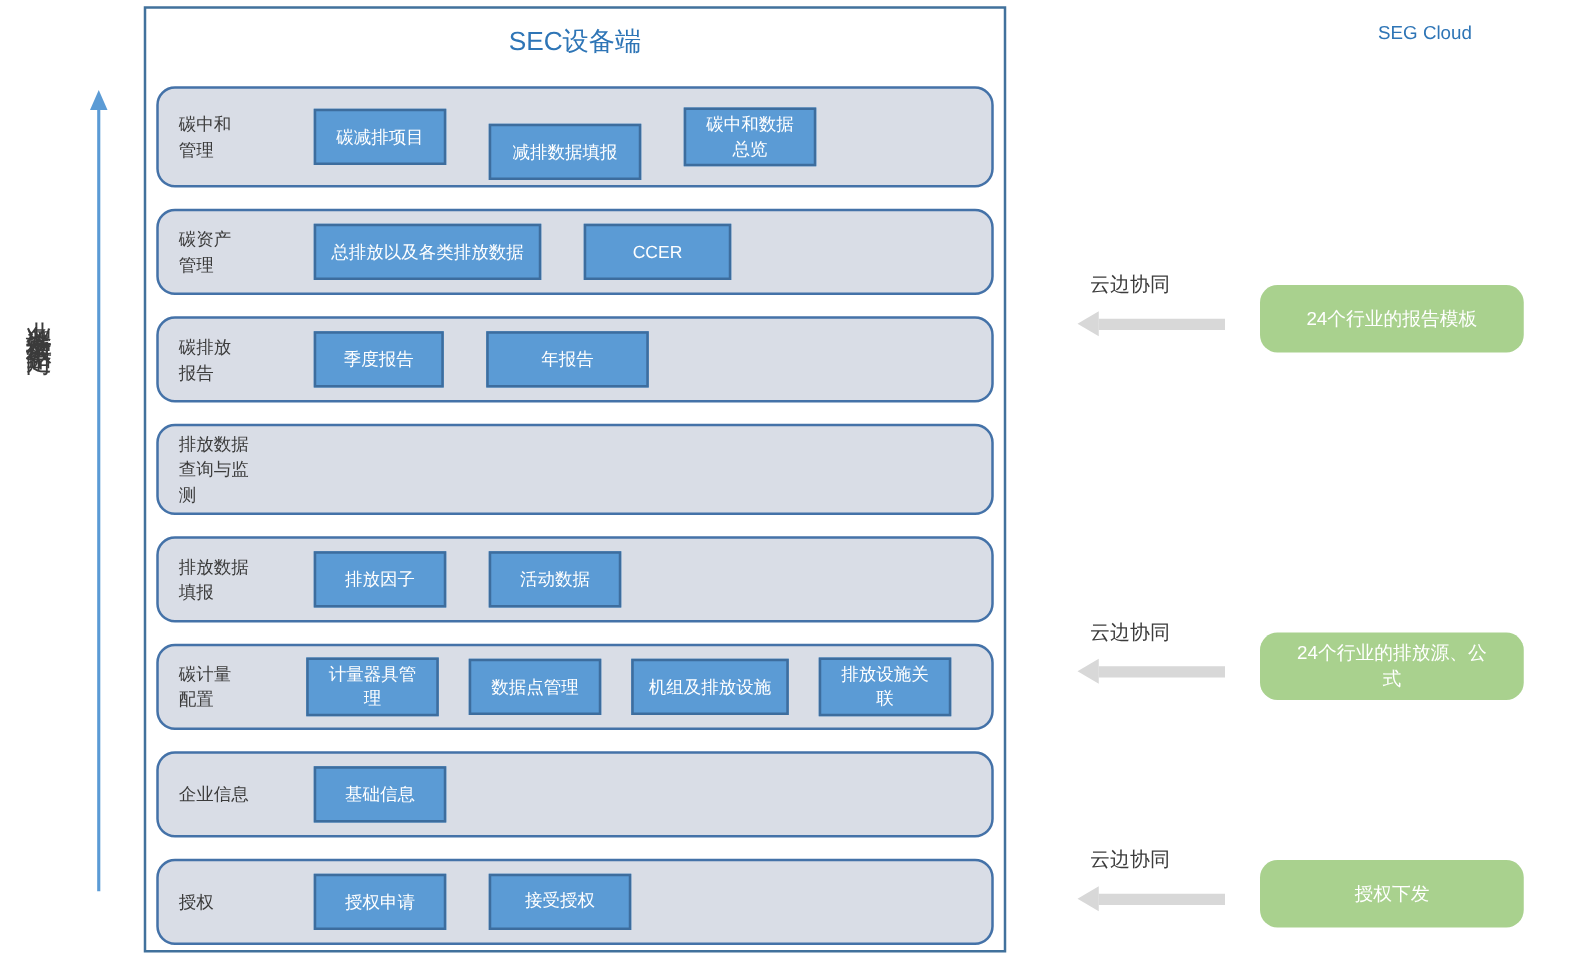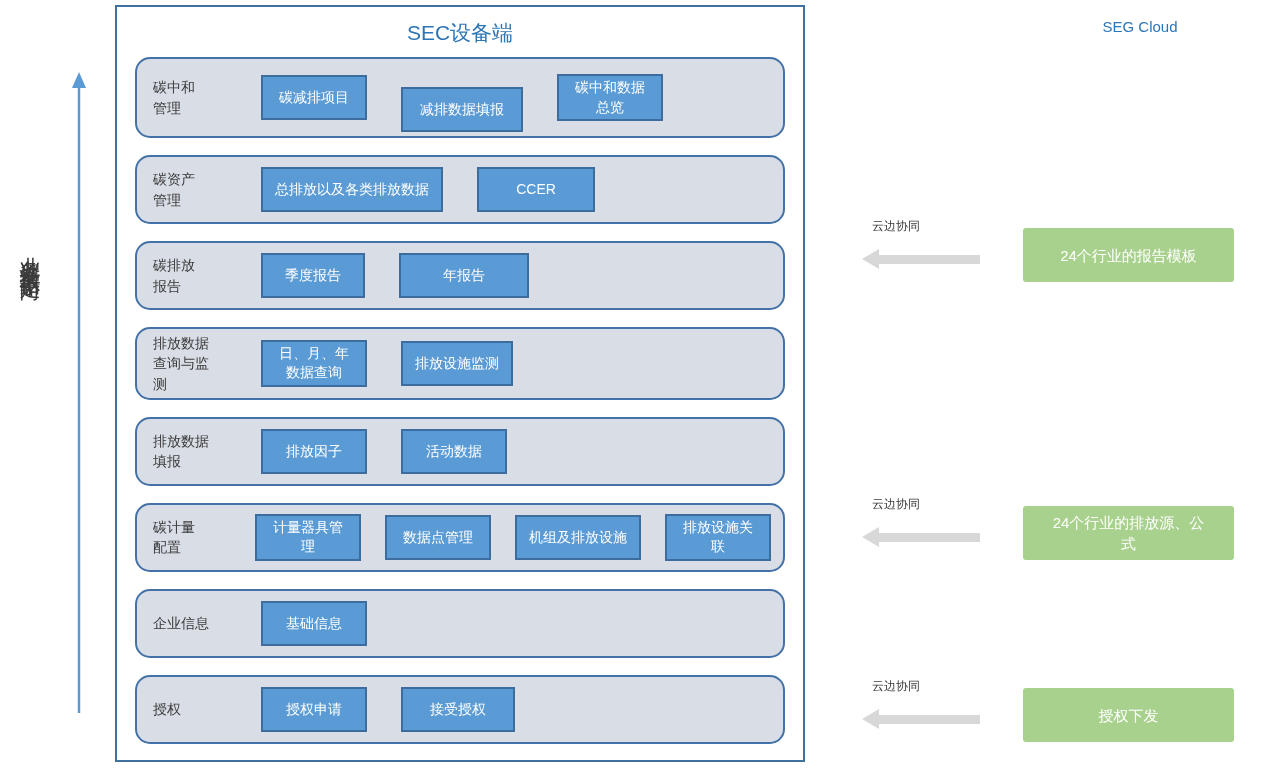--- a/index.html
+++ b/index.html
@@ -37,29 +37,29 @@
 
   
   .sec-panel{
     position:absolute;
     left:115px; top:5px; width:690px; height:757px;
     background:#ffffff;
     border:2px solid var(--panel-border);
   }
   .sec-title{
     text-align:center;
-    margin:12px 0 10px;
+    margin:12px 0 22px;
     font-size:21px;
     color:var(--accent-blue);
   }
   .rows{
     display:flex;
     flex-direction:column;
     gap:17px;
-    padding:0 18px;
+    padding:0 8px;
   }
   .row{
     min-height:69px;
     border:2px solid var(--row-border);
     border-radius:15px;
     background:var(--row-fill);
     display:flex;
     align-items:center;
     padding:4px 10px 4px 16px;
   }
@@ -104,41 +104,41 @@
   .cloud-title{
     position:absolute;
     left:1045px; top:18px; width:190px;
     text-align:center;
     font-size:15px;
     color:var(--accent-blue);
   }
   .cloud-link{position:absolute;left:862px;width:375px;height:74px;}
   .cloud-link .link-label{
     position:absolute;left:10px;top:0;
-    font-size:12px;color:var(--text-dark);font-family:Liberation Mono, monospace;
+    font-size:16px;color:var(--text-dark);font-family:Liberation Mono, monospace;
   }
   .h-arrow{
     position:absolute;left:0;top:31px;
     display:flex;align-items:center;
   }
   .h-arrow .head{
     width:0;height:0;
     border-top:10px solid transparent;
     border-bottom:10px solid transparent;
     border-right:17px solid var(--arrow-gray);
   }
   .h-arrow .shaft{
     width:101px;height:9px;
     background:var(--arrow-gray);
   }
   .cloud-box{
-    position:absolute;left:161px;top:10px;
+    position:absolute;left:146px;top:10px;
     width:211px;min-height:54px;
     background:var(--green-fill);
-    border-radius:3px;
+    border-radius:14px;
     color:#ffffff;
     font-size:15px;
     line-height:1.4;
     display:flex;align-items:center;justify-content:center;
     text-align:center;
     white-space:pre-line;
     padding:4px 10px;
   }
   .pos-1{top:218px;}
   .pos-2{top:496px;}
@@ -185,25 +185,20 @@
         <div class="row-buttons">
           <div class="btn">季度报告</div>
           <div class="btn">年报告</div>
         </div>
       </div>
 
       <div class="row">
         <div class="row-label">排放数据
 查询与监
 测</div>
-        <div class="row-buttons">
-          <div class="btn">日、月、年
-数据查询</div>
-          <div class="btn">排放设施监测</div>
-        </div>
       </div>
 
       <div class="row">
         <div class="row-label">排放数据
 填报</div>
         <div class="row-buttons">
           <div class="btn">排放因子</div>
           <div class="btn">活动数据</div>
         </div>
       </div>

